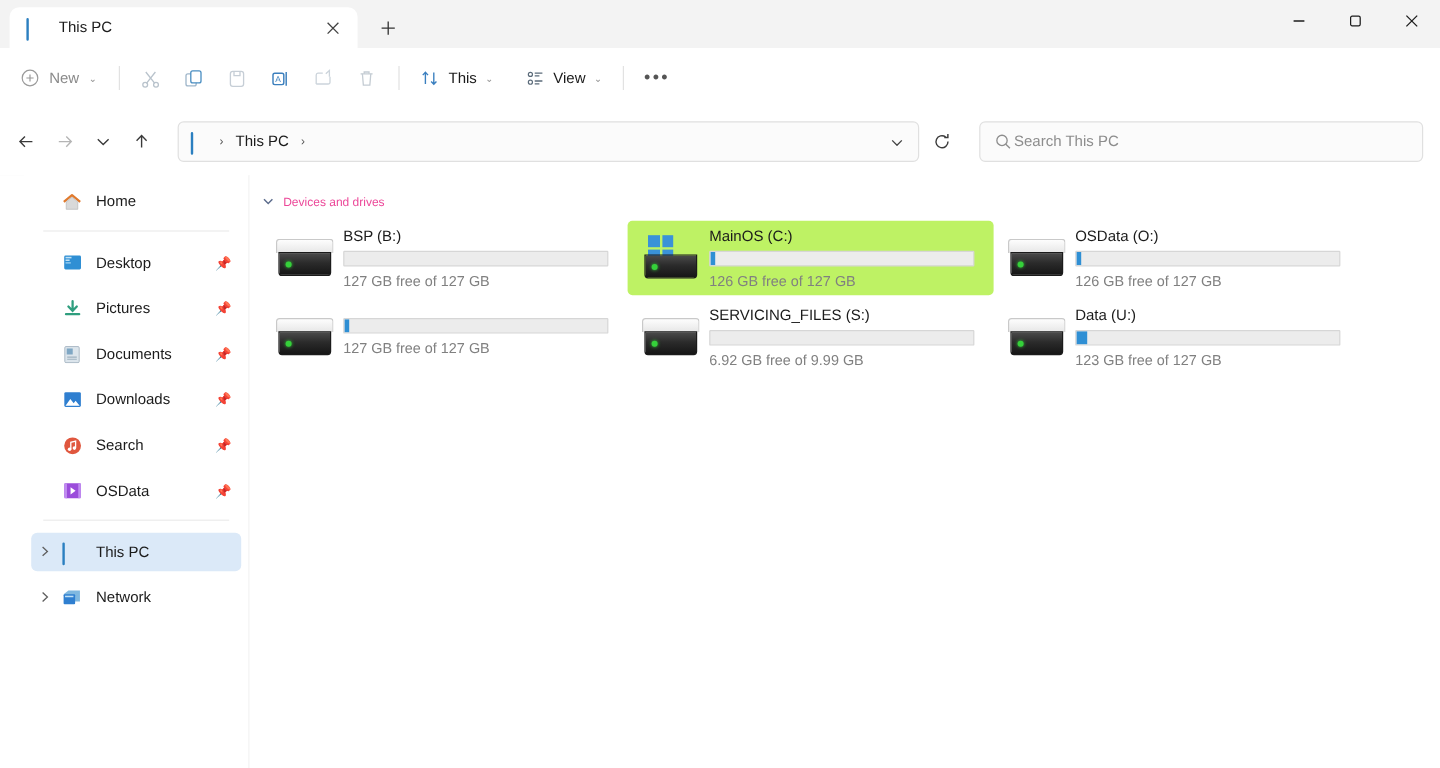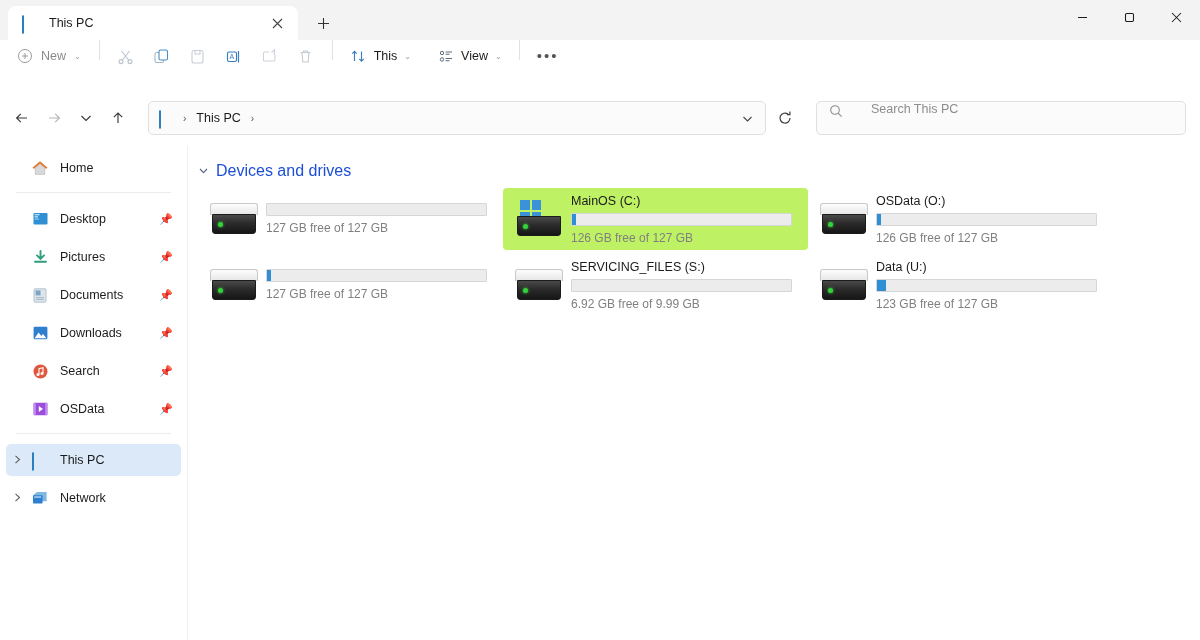--- a/index.html
+++ b/index.html
@@ -44,21 +44,21 @@
     background: linear-gradient(160deg, #54b3ea 0%, #2f8fd4 55%, #1d6fb8 100%);
     border: 1px solid #2b7fc0;
   }
   .pcicon .stand {
     width: 6px; height: 3px; background: #7b8b95; margin: 0 auto;
     border-radius: 0 0 1px 1px;
   }
 
   
   .cmdbar {
-    flex: 0 0 50px; background: #ffffff; display: flex; align-items: flex-start;
+    flex: 0 0 50px; background: #ffffff; display: flex; align-items: center;
     padding: 0 10px; gap: 0px;
   }
   .cmdbtn {
     height: 32px; border-radius: 5px; display: flex; align-items: center;
     justify-content: center; gap: 6px; padding: 0 9px; color: #8a8a8a;
     font-size: 12.5px; white-space: nowrap;
   }
   .cmdbtn.new { padding-left: 6px; padding-right: 10px; gap: 7px; }
   .cmd-sep { width: 1px; height: 20px; background: #e2e2e2; margin: 0 8px; }
   .chev { font-size: 8px; color: #9a9a9a; margin-left: 1px; }
@@ -81,26 +81,26 @@
     align-items: center; padding: 0 4px 0 10px; gap: 3px;
   }
   .crumb { font-size: 12.5px; color: #1b1b1b; padding: 3px 5px; border-radius: 4px; white-space: nowrap; }
   .crumb-sep { font-size: 10px; color: #555; padding: 0 2px; }
   .addr-spacer { flex: 1; }
   .addr-btn { width: 28px; height: 28px; display:flex; align-items:center; justify-content:center; color:#444; font-size: 11px; border-radius:4px; }
   .refresh { width: 30px; height: 32px; display: flex; align-items: center; justify-content: center; color: #3c3c3c; margin-left: 4px; }
   .searchbox {
     flex: 1; height: 34px; margin-left: 16px; background: #fbfbfb;
     border: 1px solid #e0e0e0; border-radius: 5px; display: flex;
-    padding: 0 10px; gap: 26px;
+    align-items: center; padding: 0 10px; gap: 0;
   }
   .search-ph { font-size: 12.5px; color: #8d8d8d; }
 
   
-  .body { flex: 1; display: flex; background: #ffffff; min-height: 0; }
+  .body { flex: 1; display: flex; background: #ffffff; min-height: 0; padding-left: 20px; }
 
   
   .sidebar {
     flex: 0 0 188px; background: #ffffff; padding: 6px 6px 0 6px;
     border-right: 1px solid #f0f0f0; overflow: hidden;
   }
   .navitem {
     height: 32px; display: flex; align-items: center; border-radius: 5px;
     padding-right: 8px; margin-bottom: 6px; position: relative;
   }
@@ -110,21 +110,21 @@
   }
   .navitem .ic { width: 20px; flex: 0 0 20px; display: flex; align-items: center; justify-content: center; margin-left: 2px; }
   .navitem .lbl { font-size: 12.5px; color: #1b1b1b; margin-left: 10px; flex: 1; white-space: nowrap; }
   .navitem .pin { width: 14px; color: #8d8d8d; font-size: 11px; text-align: center; }
   .nav-sep { height: 1px; background: #ececec; margin: 8px 10px 10px 10px; }
 
   
   .content { flex: 1; background: #ffffff; padding: 16px 0 0 0; overflow: hidden; position: relative; }
   .grouphdr { display: flex; align-items: center; gap: 7px; padding-left: 10px; margin-bottom: 8px; }
   .grouphdr .gchev { font-size: 10px; color: #5b6b8c; }
-  .grouphdr .gtitle { font-size: 16px; color: #1d4ed8; }
+  .grouphdr .gtitle { font-size: 10px; color: #ec4899; }
 
   .grid { display: flex; flex-wrap: wrap; padding-left: 10px; }
   .tile {
     width: 305px; height: 62px; display: flex; align-items: center;
     padding: 0 8px; border-radius: 4px; margin-bottom: 4px;
   }
   .tile.selected { background: #bef264; }
   .drive-icon-wrap { flex: 0 0 56px; height: 54px; position: relative; display:flex; align-items:center; justify-content:center; }
 
   
@@ -500,20 +500,21 @@
         <div class="tile">
           <div class="drive-icon-wrap">
             <div class="hdd">
                 <div class="top"></div>
                 <div class="front">
                   <div class="led"></div>
                 </div>
               </div>
           </div>
           <div class="drive-info">
+            <div class="drive-name">BSP (B:)</div>
             <div class="bar">
                 <div class="fill" style="width:0%"></div>
               </div>
             <div class="drive-free">127 GB free of 127 GB</div>
           </div>
         </div>
 
         <div class="tile selected">
           <div class="drive-icon-wrap">
             <div class="hdd">

